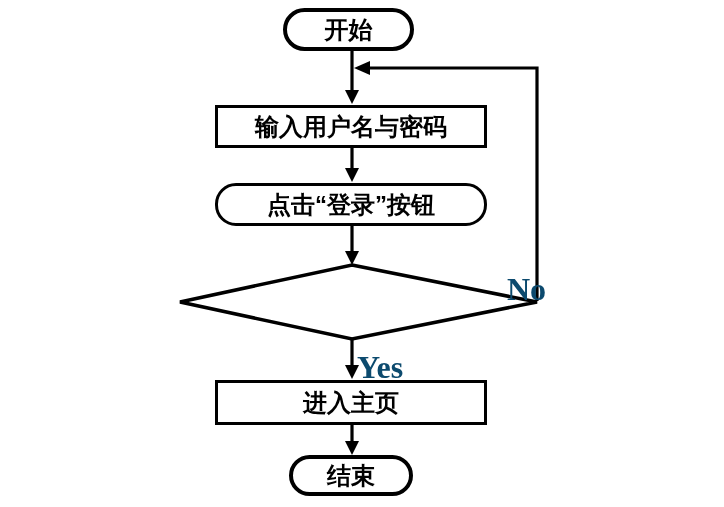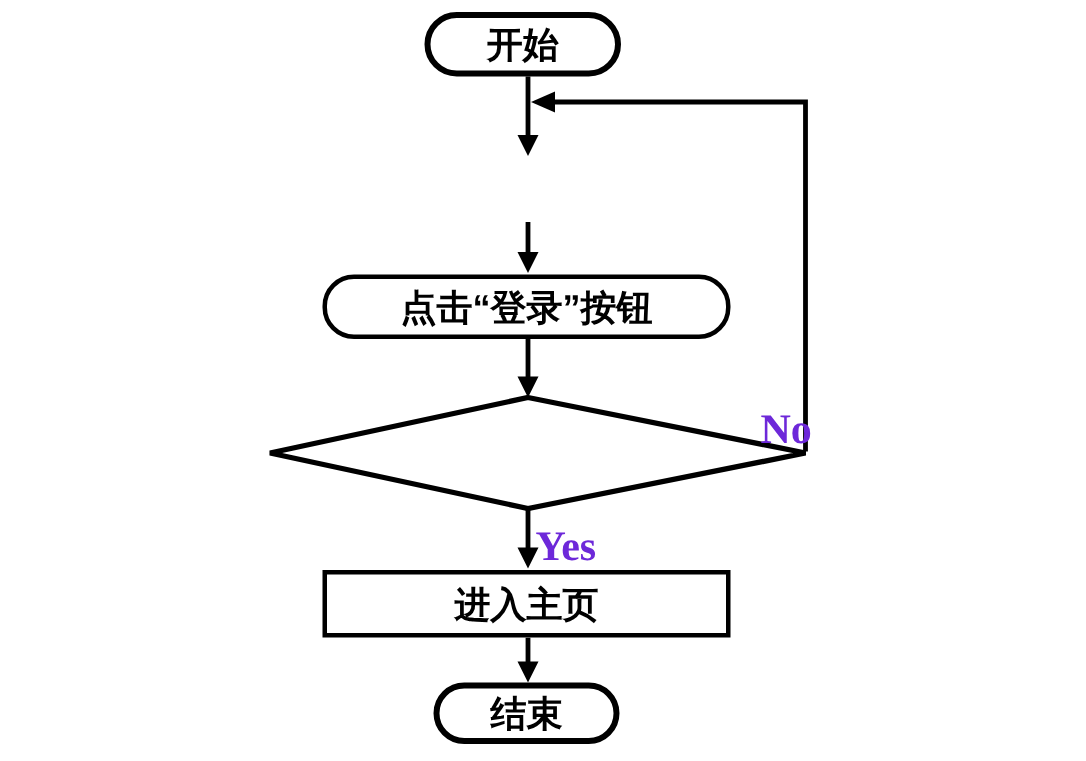--- a/index.html
+++ b/index.html
@@ -53,24 +53,24 @@
     display: flex;
     align-items: center;
     justify-content: center;
     color: #000000;
     font-weight: bold;
     font-size: 25px;
     white-space: nowrap;
   }
   .edge-label {
     position: absolute;
-    color: #6d28d9;
+    color: #0c4a6e;
     font-family: "Liberation Serif", "DejaVu Serif", serif;
     font-weight: bold;
-    font-size: 28px;
+    font-size: 32px;
     line-height: 1;
     white-space: nowrap;
   }
   .label-yes { left: 357px; top: 351px; }
   .label-no  { left: 507px; top: 273px; }
   svg .stroke {
     stroke: #000000;
     stroke-width: 3.2px;
     fill: none;
   }
@@ -109,20 +109,23 @@
     <polygon class="fill" points="352,379 345,365 359,365"></polygon>
 
     <path class="stroke" d="M352 425 L352 448"></path>
     <polygon class="fill" points="352,455 345,441 359,441"></polygon>
   </svg>
 
   <div class="node terminator node-start">
     <span>开始</span>
   </div>
 
+  <div class="node process node-input">
+    <span>输入用户名与密码</span>
+  </div>
 
   <div class="node process node-click">
     <span>点击“登录”按钮</span>
   </div>
 
 
   <div class="node terminator node-end">
     <span>结束</span>
   </div>
 

